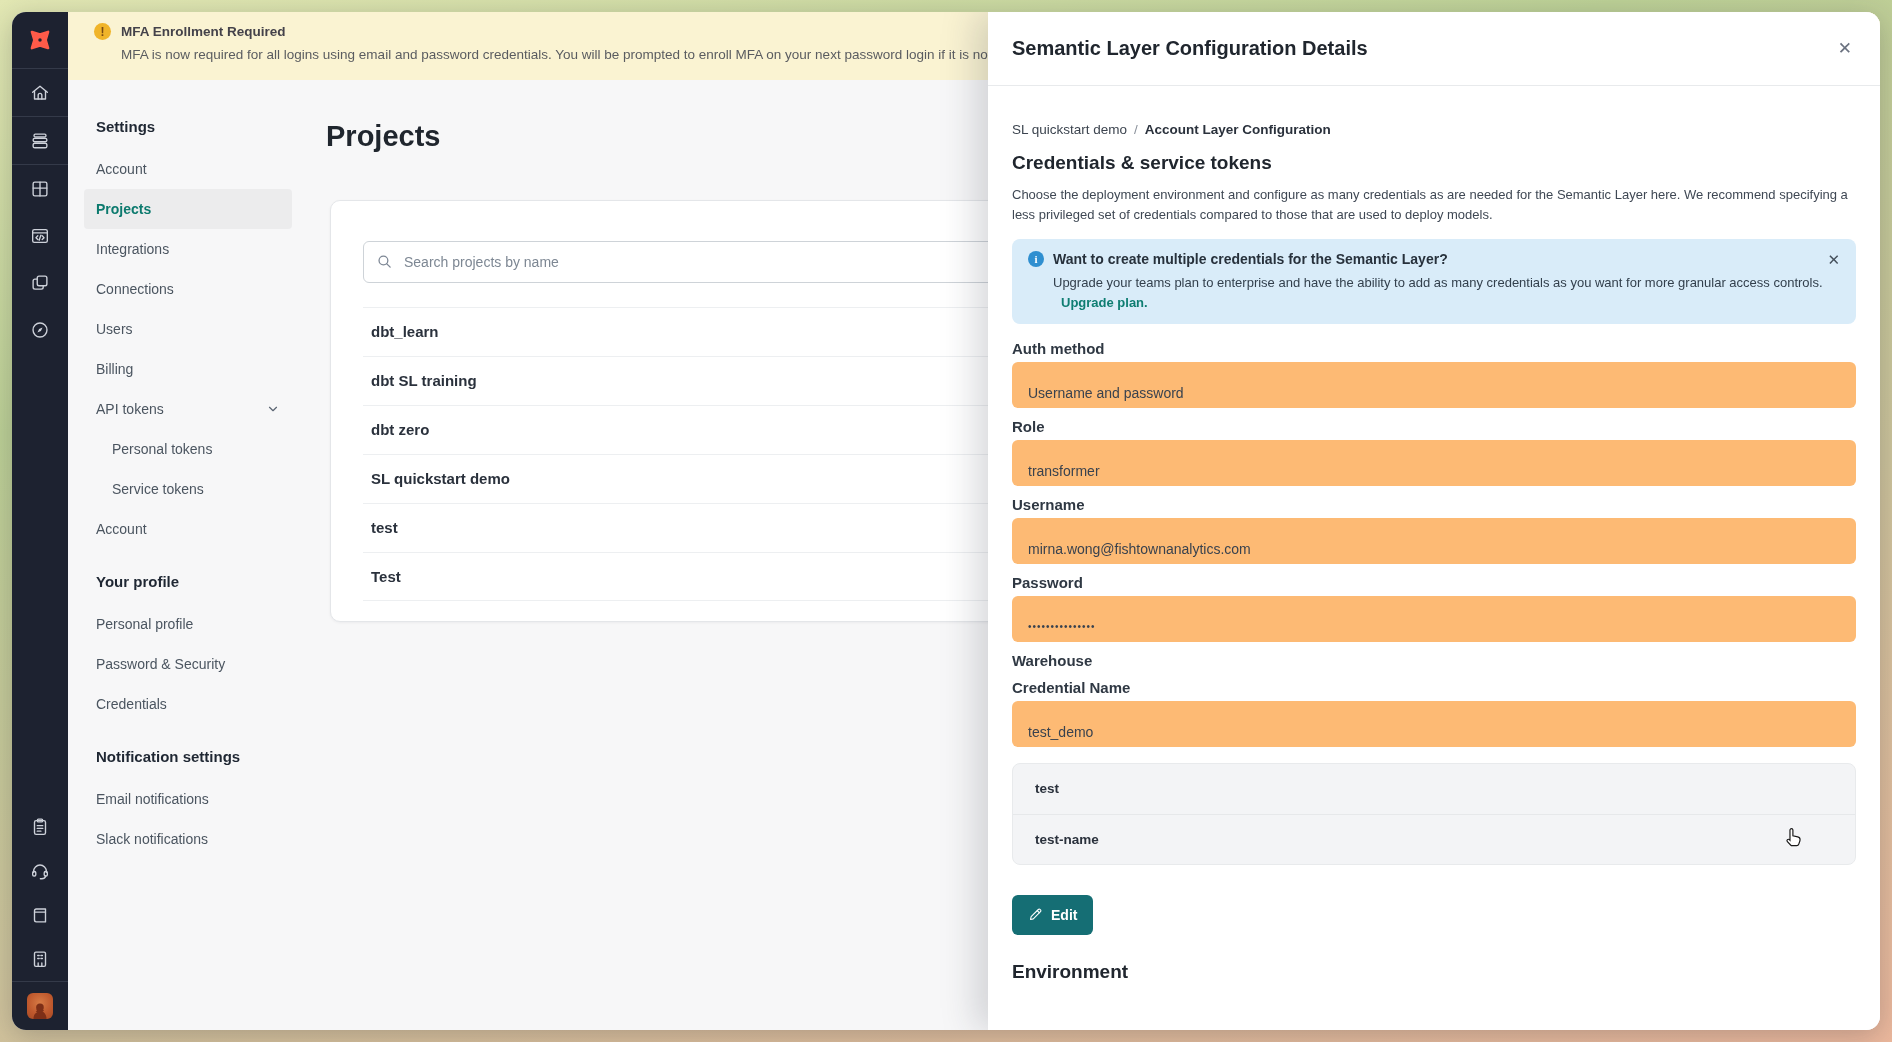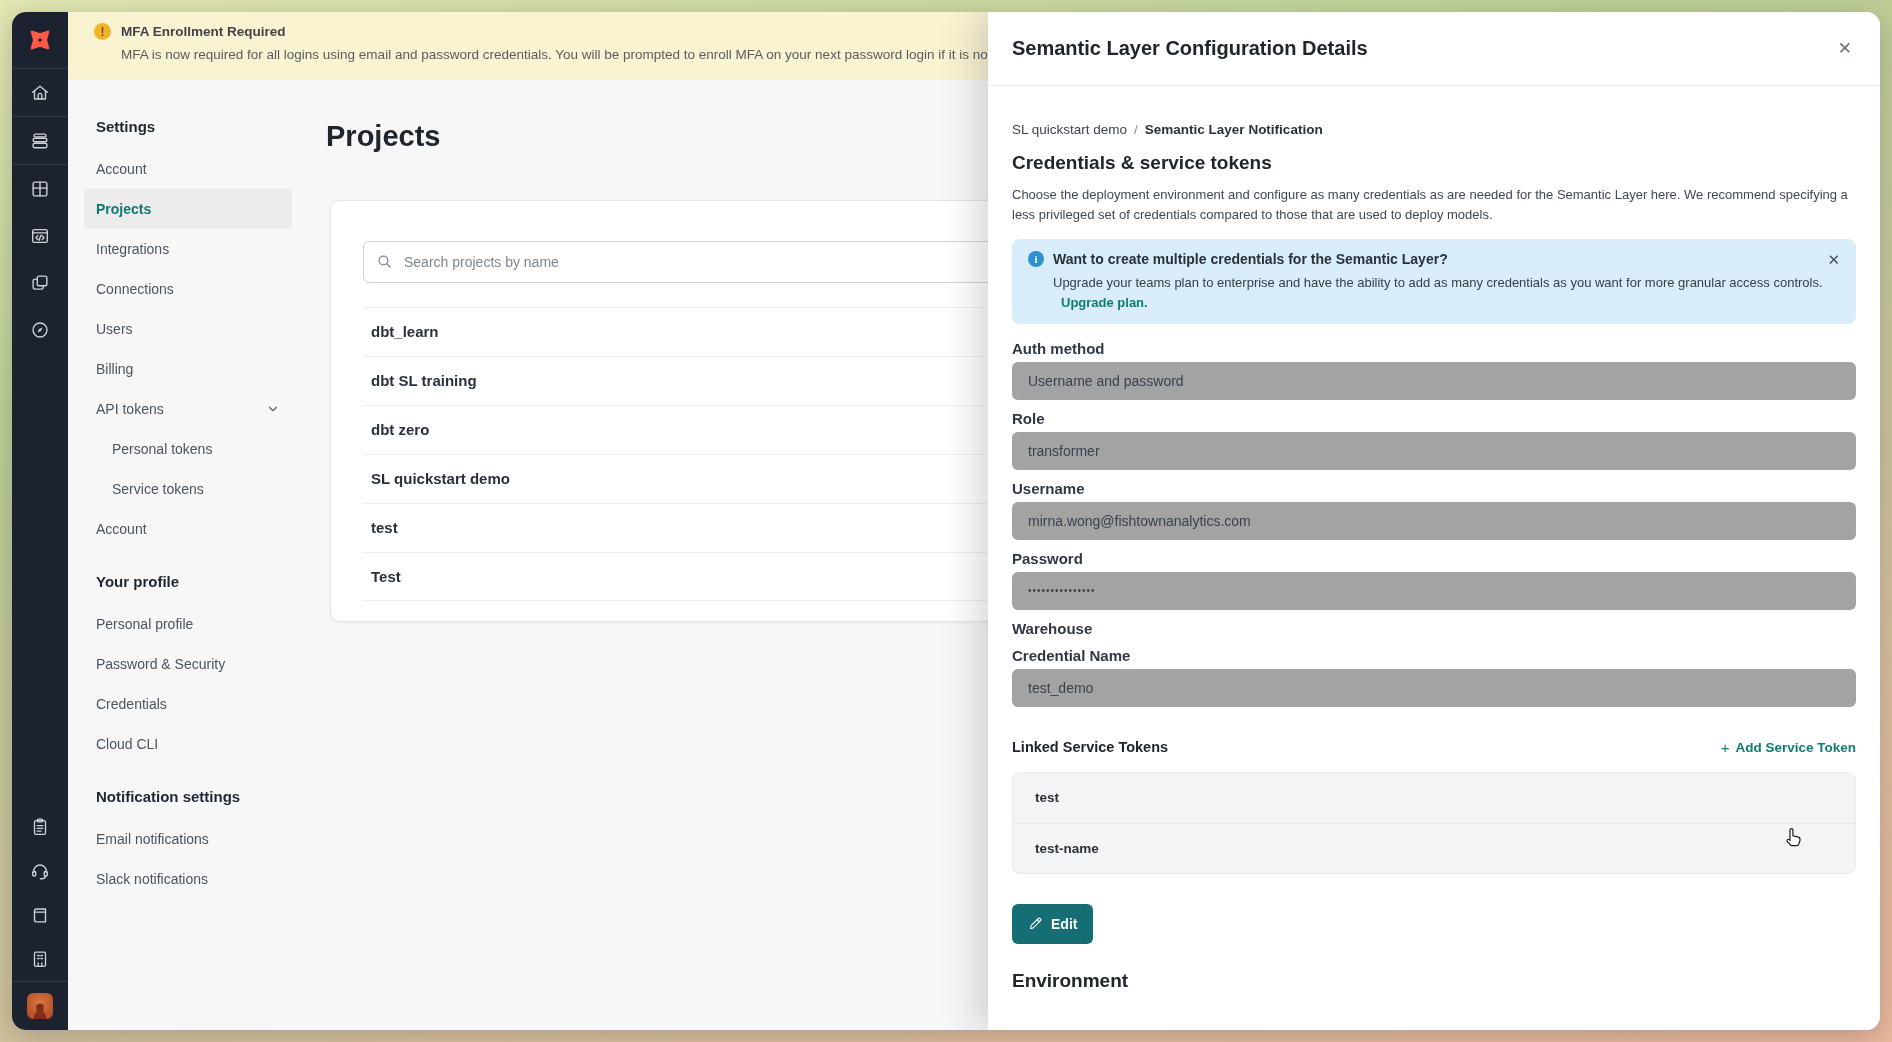--- a/index.html
+++ b/index.html
@@ -126,21 +126,21 @@
     font-family:"Liberation Serif", serif; flex:0 0 16px;
   }
   .info-title { font-size:14px; font-weight:700; color:#27313c; }
   .info-body { font-size:13px; color:#33404d; margin:7px 0 2px 25px; line-height:1.45; }
   .info-link { font-size:13px; font-weight:700; color:#0e7d72; margin-left:33px; cursor:pointer; }
   .info-close { position:absolute; right:16px; top:12px; font-size:15px; color:#45505c; cursor:pointer; }
 
   .field { margin-bottom:10px; }
   .field-label { font-size:15px; font-weight:700; color:#2f3843; margin-bottom:5px; }
   .field-input {
-    height:38px; background:#a3a3a3; border-radius:6px; padding:0 16px;
+    height:46px; background:#fdba74; border-radius:6px; padding:12px 16px;
     font-size:14px; color:#39424e; line-height:38px;
   }
   .field-input.pw { font-size:10px; letter-spacing:1px; }
 
   .tokens-head { display:flex; align-items:center; justify-content:space-between; margin-top:32px; }
   .tokens-title { font-size:14.5px; font-weight:700; color:#20262e; }
   .add-token { font-size:13.5px; font-weight:700; color:#0e7d72; cursor:pointer; display:flex; align-items:center; gap:6px; }
   .add-token .plus { font-size:15px; font-weight:400; }
   .token-box { margin-top:16px; background:#f3f4f6; border:1px solid #e8eaec; border-radius:8px; overflow:hidden; }
   .token-row { height:50px; line-height:50px; padding:0 22px; font-size:13.5px; font-weight:700; color:#2a313c; }
@@ -276,21 +276,20 @@
             </svg>
         </div>
         <div class="nav-item sub">Personal tokens</div>
         <div class="nav-item sub">Service tokens</div>
         <div class="nav-item">Account</div>
         <div class="nav-gap"></div>
         <div class="nav-header">Your profile</div>
         <div class="nav-item">Personal profile</div>
         <div class="nav-item">Password &amp; Security</div>
         <div class="nav-item">Credentials</div>
-        <div class="nav-item">Cloud CLI</div>
         <div class="nav-gap"></div>
         <div class="nav-header">Notification settings</div>
         <div class="nav-item">Email notifications</div>
         <div class="nav-item">Slack notifications</div>
       </nav>
 
       <h1 class="page-title">Projects</h1>
 
       <div class="projects-card">
         <div class="search-wrap">
@@ -311,21 +310,21 @@
       </div>
 
       <section class="panel">
         <div class="panel-header">
           <div class="panel-title">Semantic Layer Configuration Details</div>
           <div class="close-x">✕</div>
         </div>
         <div class="panel-body">
 
           <div class="breadcrumb">
-            <span>SL quickstart demo</span><span class="sep">/</span><span class="current">Semantic Layer Notification</span>
+            <span>SL quickstart demo</span><span class="sep">/</span><span class="current">Account Layer Configuration</span>
           </div>
 
           <h2 class="section-title">Credentials &amp; service tokens</h2>
           <p class="section-desc">Choose the deployment environment and configure as many credentials as are needed for the Semantic Layer here. We recommend specifying a less privileged set of credentials compared to those that are used to deploy models.</p>
 
           <div class="info-banner">
             <div class="info-title-row">
               <div class="info-icon">i</div>
               <div class="info-title">Want to create multiple credentials for the Semantic Layer?</div>
             </div>
@@ -351,27 +350,20 @@
             <div class="field-input pw">•••••••••••••••</div>
           </div>
           <div class="field">
             <div class="field-label">Warehouse</div>
           </div>
           <div class="field">
             <div class="field-label">Credential Name</div>
             <div class="field-input">test_demo</div>
           </div>
 
-          <div class="tokens-head">
-            <div class="tokens-title">Linked Service Tokens</div>
-            <div class="add-token">
-              <span class="plus">+</span>
-              <span>Add Service Token</span>
-            </div>
-          </div>
           <div class="token-box">
             <div class="token-row">test</div>
             <div class="token-row">test-name</div>
           </div>
 
           <button class="edit-btn">
             <svg viewBox="0 0 24 24">
                 <path d="M4 20 l1-4.5 L16.5 4 a2.1 2.1 0 0 1 3 0 l.5.5 a2.1 2.1 0 0 1 0 3 L8.5 19 Z"></path>
                 <path d="M14.8 5.7 l3.5 3.5"></path>
               </svg>

